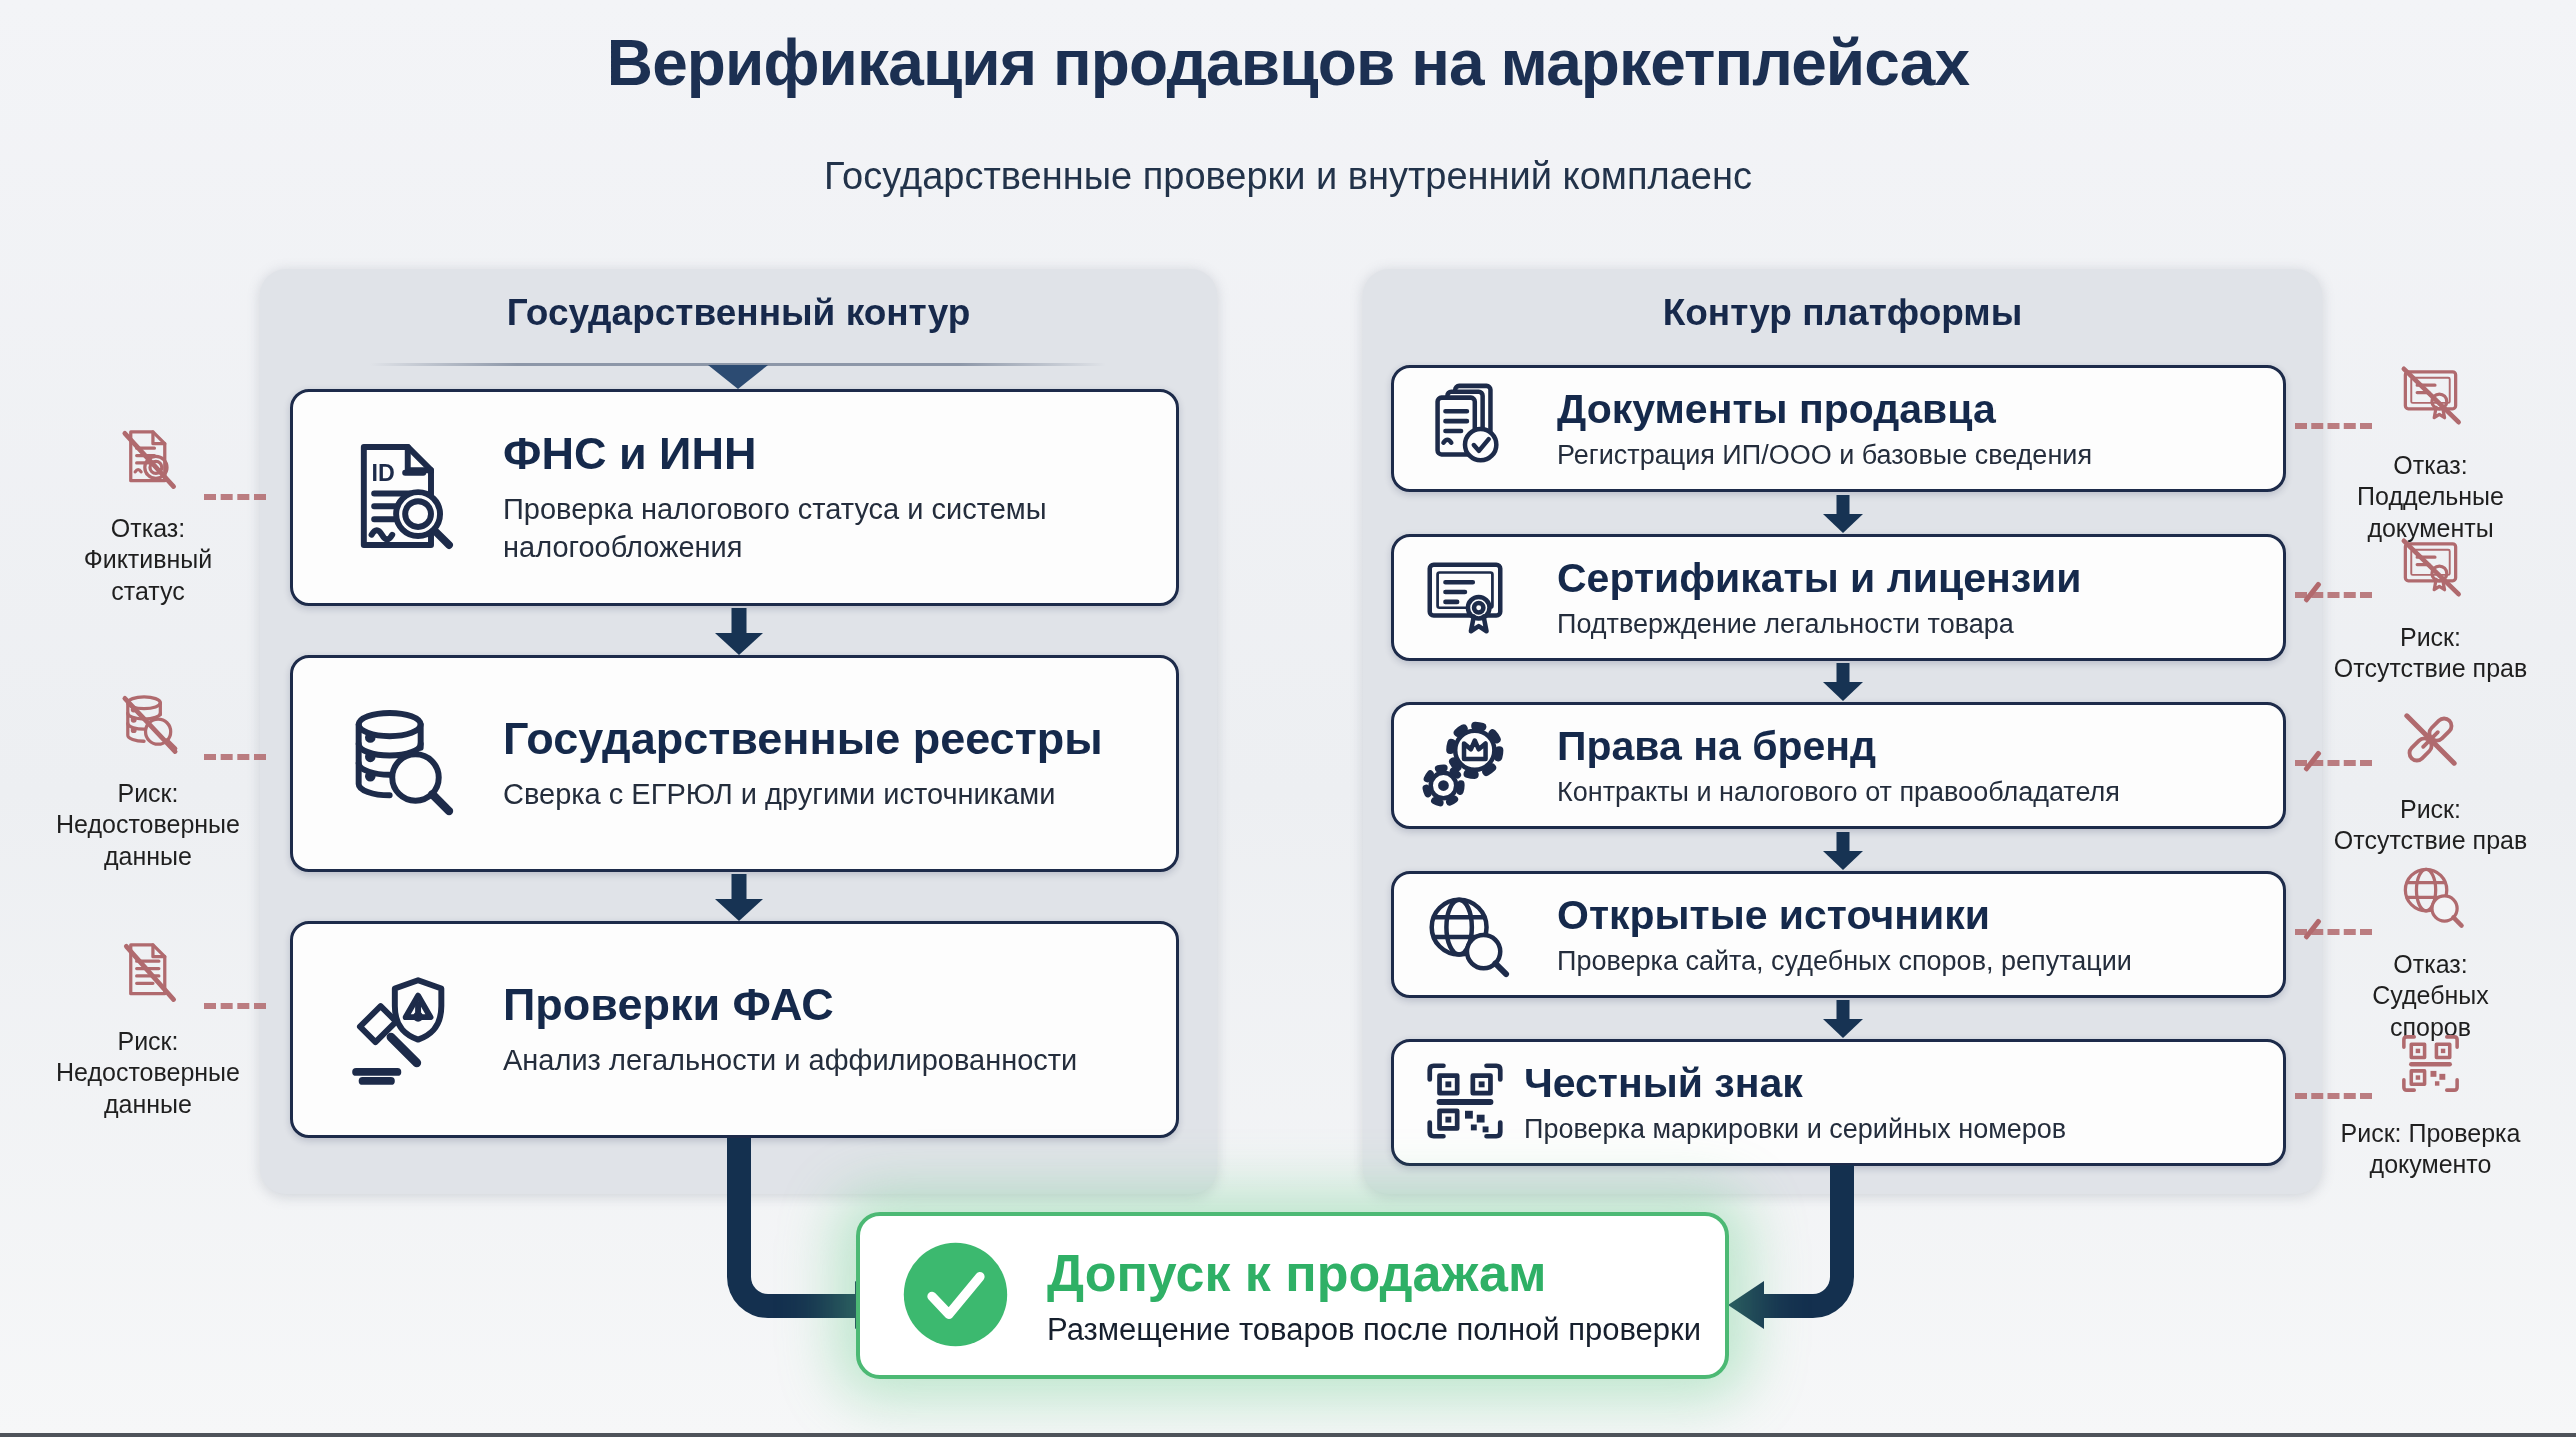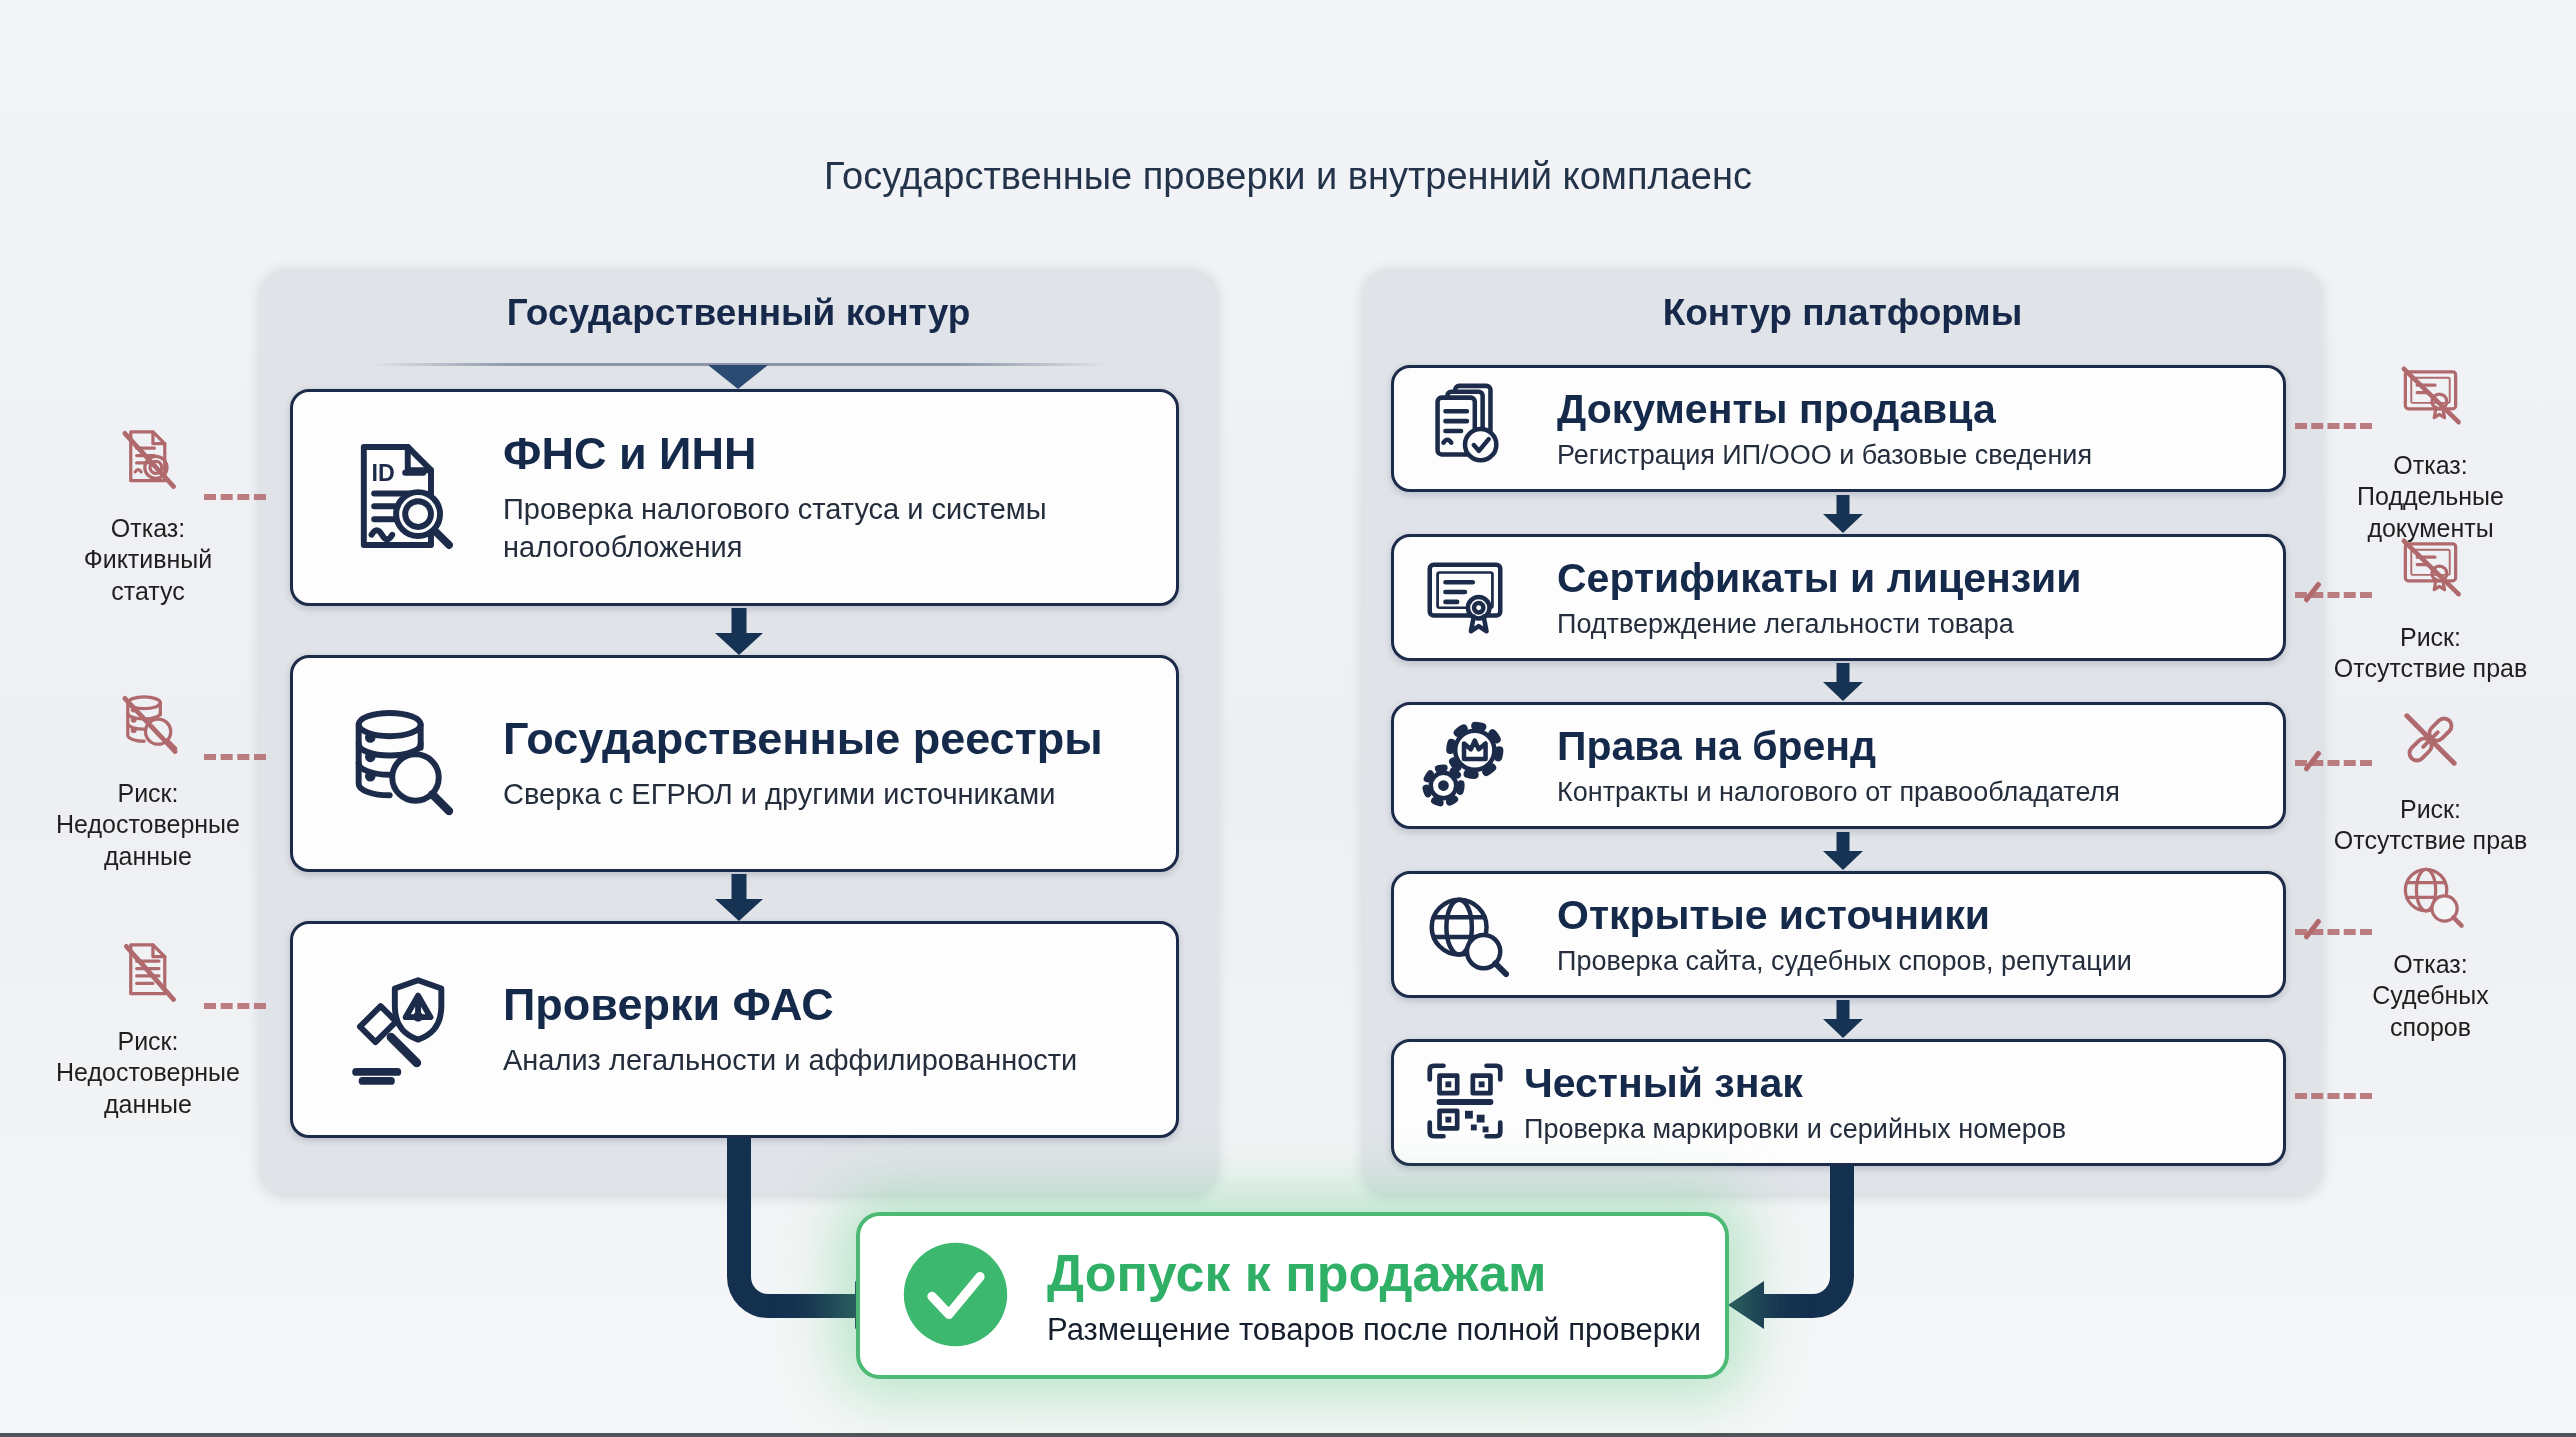--- a/index.html
+++ b/index.html
@@ -68,20 +68,21 @@
   .risk-right{left:2333px;width:195px;}
   .dash{position:absolute;height:0;border-top:6.6px dashed #b2696d;opacity:.85;}
   .slash{position:absolute;width:4.7px;height:24px;background:#b2696d;transform:rotate(38deg);border-radius:1.9px;}
   .bottom-edge{left:0;right:0;bottom:0;height:4.7px;background:#31363e;opacity:.85;}
 </style>
 </head>
 <body>
 
 <div id="canvas">
 
+  <div class="abs page-title">Верификация продавцов на маркетплейсах</div>
   <div class="abs page-subtitle">Государственные проверки и внутренний комплаенс</div>
 
   <div class="abs panel panel-left L">
     <div class="abs panel-header">Государственный контур</div>
     <div class="abs divider"></div>
 
     <div class="step" style="top:120px;">
       <span class="icon">
         <svg viewBox="0 0 48 48" fill="none" stroke="currentColor" stroke-width="2.3" stroke-linecap="round" stroke-linejoin="round">
           <path d="M10 5h17l9 9v29H10z"></path>
@@ -354,20 +355,38 @@
         <circle cx="21" cy="21" r="14"></circle>
         <ellipse cx="21" cy="21" rx="6.5" ry="14"></ellipse>
         <path d="M8.2 16h25.6M8.2 26h25.6"></path>
         <circle cx="33.5" cy="33.5" r="8.5" fill="#f3f4f6"></circle>
         <path d="M39.5 39.5L45 45" stroke-width="3"></path>
       </svg>
     </span>
     <span>Отказ: Судебных споров</span>
   </div>
 
+  <div class="risk risk-right" style="top:1028px;">
+    <span class="icon">
+      <svg viewBox="0 0 48 48" fill="none" stroke="currentColor" stroke-width="2.4" stroke-linecap="round" stroke-linejoin="round">
+        <path d="M6 13V8q0-2 2-2h5M35 6h5q2 0 2 2v5M42 35v5q0 2-2 2h-5M13 42H8q-2 0-2-2v-5"></path>
+        <rect x="11" y="11" width="9" height="9"></rect>
+          <rect x="14" y="14" width="3" height="3" fill="currentColor" stroke="none"></rect>
+        <rect x="28" y="11" width="9" height="9"></rect>
+          <rect x="31" y="14" width="3" height="3" fill="currentColor" stroke="none"></rect>
+        <path d="M11 24.5h26" stroke-width="3"></path>
+        <rect x="11" y="29" width="9" height="9"></rect>
+          <rect x="14" y="32" width="3" height="3" fill="currentColor" stroke="none"></rect>
+        <rect x="24" y="29" width="4" height="4" fill="currentColor" stroke="none"></rect>
+        <rect x="30" y="31" width="4" height="4" fill="currentColor" stroke="none"></rect>
+        <rect x="27" y="36" width="3" height="3" fill="currentColor" stroke="none"></rect>
+      </svg>
+    </span>
+    <span>Риск: Проверка документо</span>
+  </div>
 
   <div class="abs dash" style="left:2295px;width:77px;top:423px;"></div>
   <div class="abs dash" style="left:2295px;width:77px;top:592px;"></div>
   <div class="abs slash" style="left:2310px;top:580px;"></div>
   <div class="abs dash" style="left:2295px;width:77px;top:760px;"></div>
   <div class="abs slash" style="left:2310px;top:749px;"></div>
   <div class="abs dash" style="left:2295px;width:77px;top:929px;"></div>
   <div class="abs slash" style="left:2310px;top:917px;"></div>
   <div class="abs dash" style="left:2295px;width:77px;top:1093px;"></div>
 

